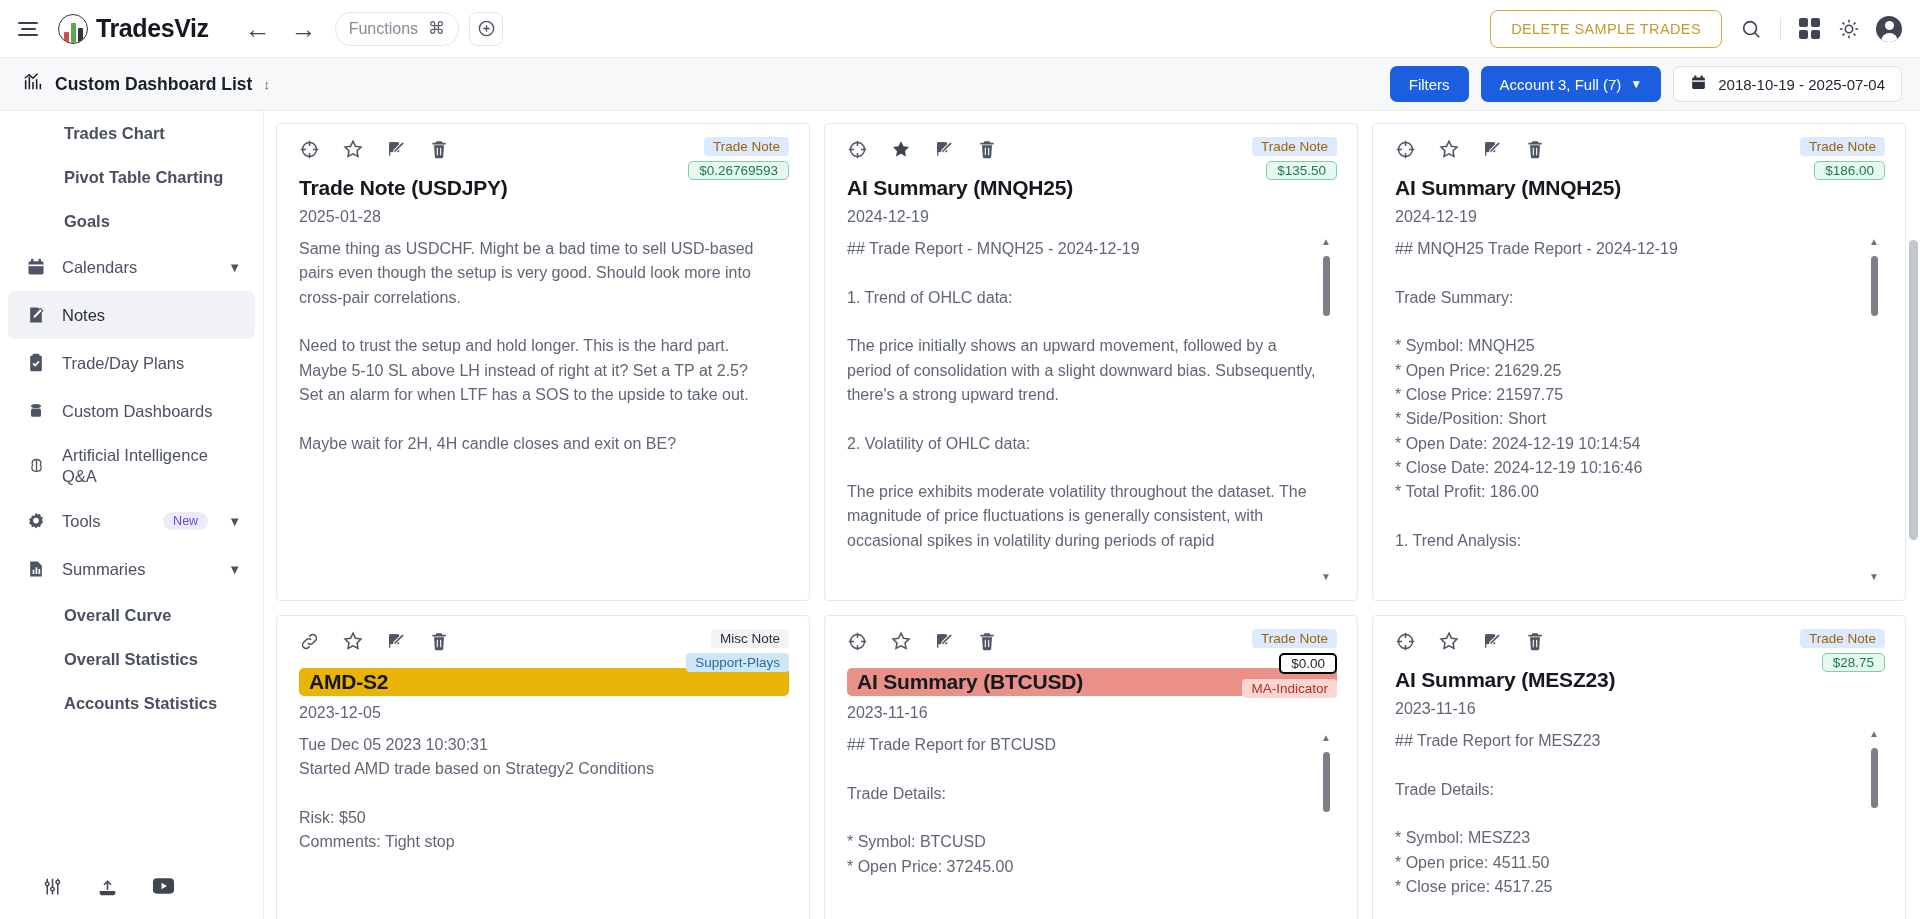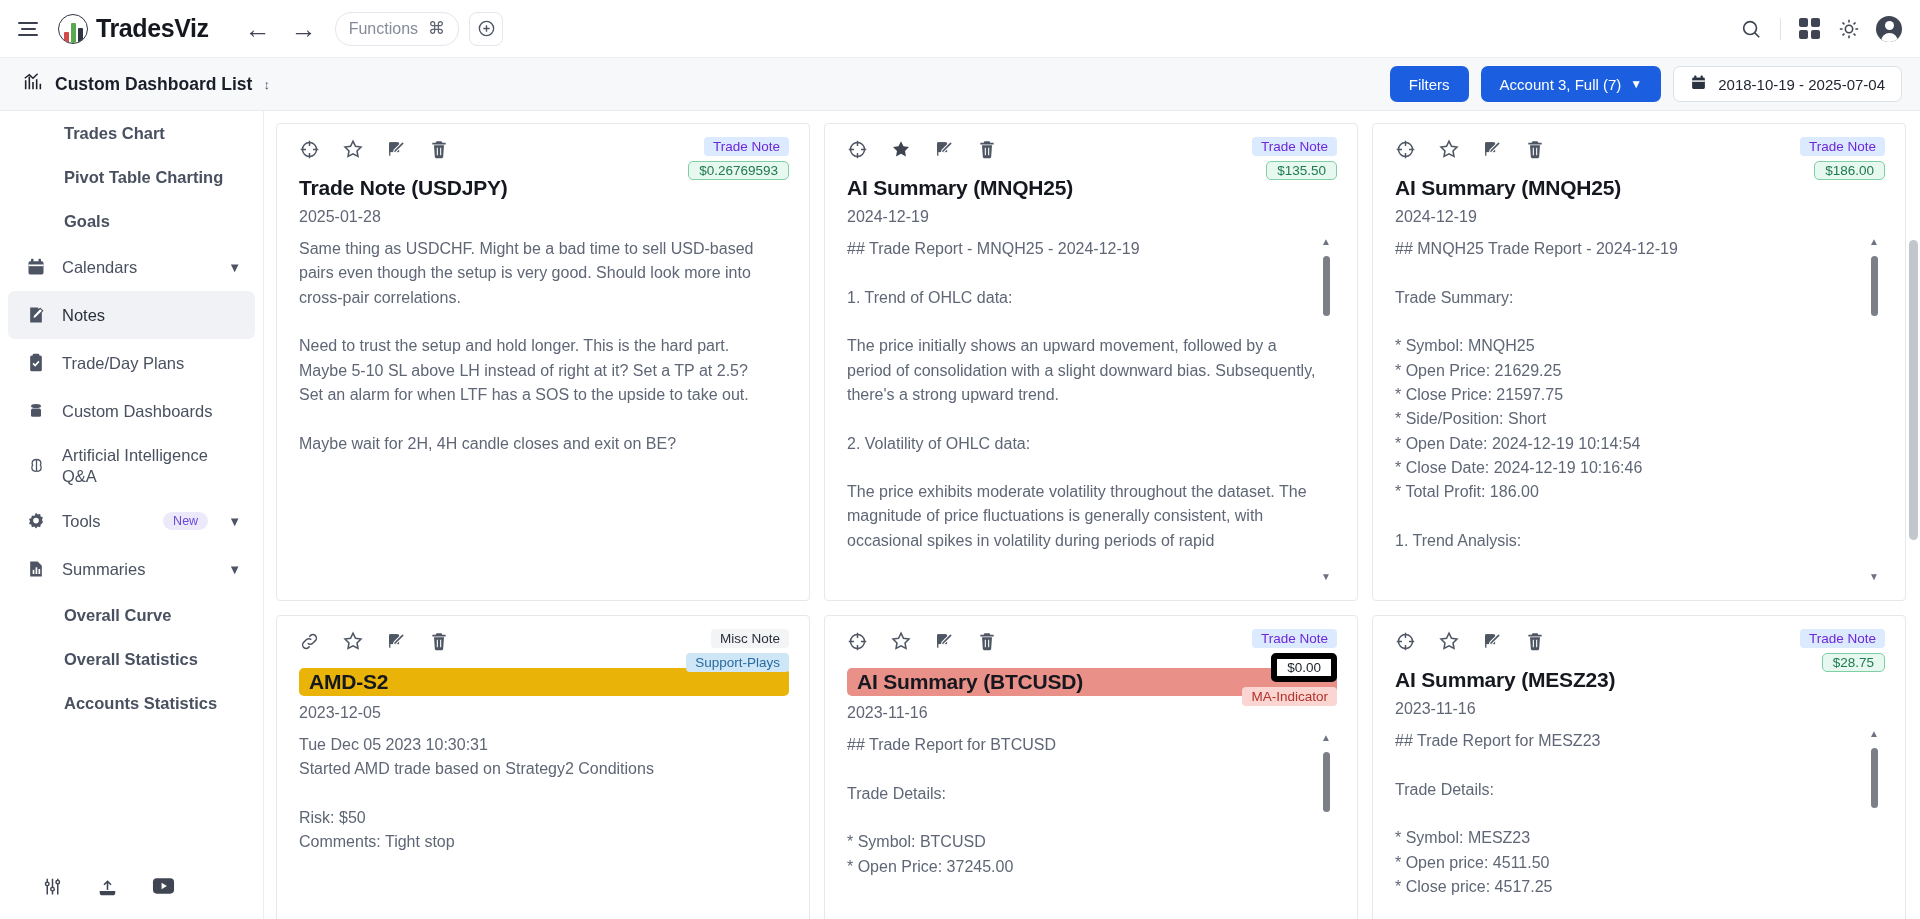--- a/index.html
+++ b/index.html
@@ -102,26 +102,26 @@
     grid-auto-rows:478px; align-content:start;
   }
   .note-card {
     border:1px solid #e6e8ec; border-radius:4px; background:#fff;
     padding:14px 20px 12px 22px; position:relative; overflow:hidden;
     display:flex; flex-direction:column;
   }
   .card-tools { display:flex; gap:22px; align-items:center; color:#4f5663; }
   .card-tools > span { cursor:pointer; display:flex; }
   .card-badges { position:absolute; right:20px; top:13px; display:flex; flex-direction:column; align-items:flex-end; gap:5px; }
-  .b-type { background:#dbeafe; color:#6d28d9; font-size:13.5px; border-radius:4px; padding:2px 9px; }
+  .b-type { background:#dbeafe; color:#a16207; font-size:13.5px; border-radius:4px; padding:2px 9px; }
   .b-type.misc { background:#f3f4f6; color:#2a2f3a; }
   .b-type.tag { background:#cfe6f7; color:#2a6ba0; }
   .b-type.tagred { background:#fbd5d2; color:#b0322a; }
   .b-money { border:1px solid #7fcfa4; background:#e6f8ef; color:#1e7a4d; font-size:13.5px; border-radius:5px; padding:1px 10px; }
-  .b-money.zero { border:6px solid #000000; background:#fff; color:#1c2029; }
+  .b-money.zero { border:2px solid #000000; background:#fff; color:#1c2029; }
   .card-title { font-size:21px; font-weight:700; color:#15181f; margin-top:16px; letter-spacing:-0.2px; }
   .card-title.hl-blue { background:#eab308; border-radius:5px; padding:2px 10px; width:100%; }
   .card-title.hl-red { background:#e99089; border-radius:5px; padding:2px 10px; width:100%; }
   .card-date { font-size:16px; color:#5f6675; margin-top:8px; }
   .card-body { font-size:16px; color:#5f6675; line-height:1.52; margin-top:11px; white-space:pre-wrap; overflow:hidden; flex:1; position:relative; padding-right:16px; }
   .vscroll { position:absolute; right:5px; top:0; bottom:6px; width:12px; display:flex; flex-direction:column; align-items:center; }
   .vscroll .ar { font-size:10px; color:#6c7280; line-height:1; }
   .vscroll .track { flex:1; width:7px; position:relative; margin:3px 0; }
   .vscroll .thumb { position:absolute; left:0; width:7px; background:#7b8087; border-radius:4px; }
 
@@ -152,20 +152,21 @@
     <span>Functions</span>
     <span style="font-size:17px;color:#5c6372;">⌘</span>
   </div>
   <div class="plus-box">
     <svg width="19" height="19" viewBox="0 0 24 24" fill="none" stroke="#4b5261" stroke-width="1.7">
         <circle cx="12" cy="12" r="9"></circle>
         <path d="M12 8v8M8 12h8"></path>
       </svg>
   </div>
   <div class="spacer"></div>
+  <div class="delete-sample">DELETE SAMPLE TRADES</div>
   <div class="ticon">
     <svg width="22" height="22" viewBox="0 0 24 24" fill="none" stroke="#3f4552" stroke-width="1.8">
         <circle cx="11" cy="11" r="7"></circle>
         <path d="M16.2 16.2L21 21"></path>
       </svg>
   </div>
   <div class="divline"></div>
   <div class="ticon">
     <div class="grid-icon">
         <span></span>

